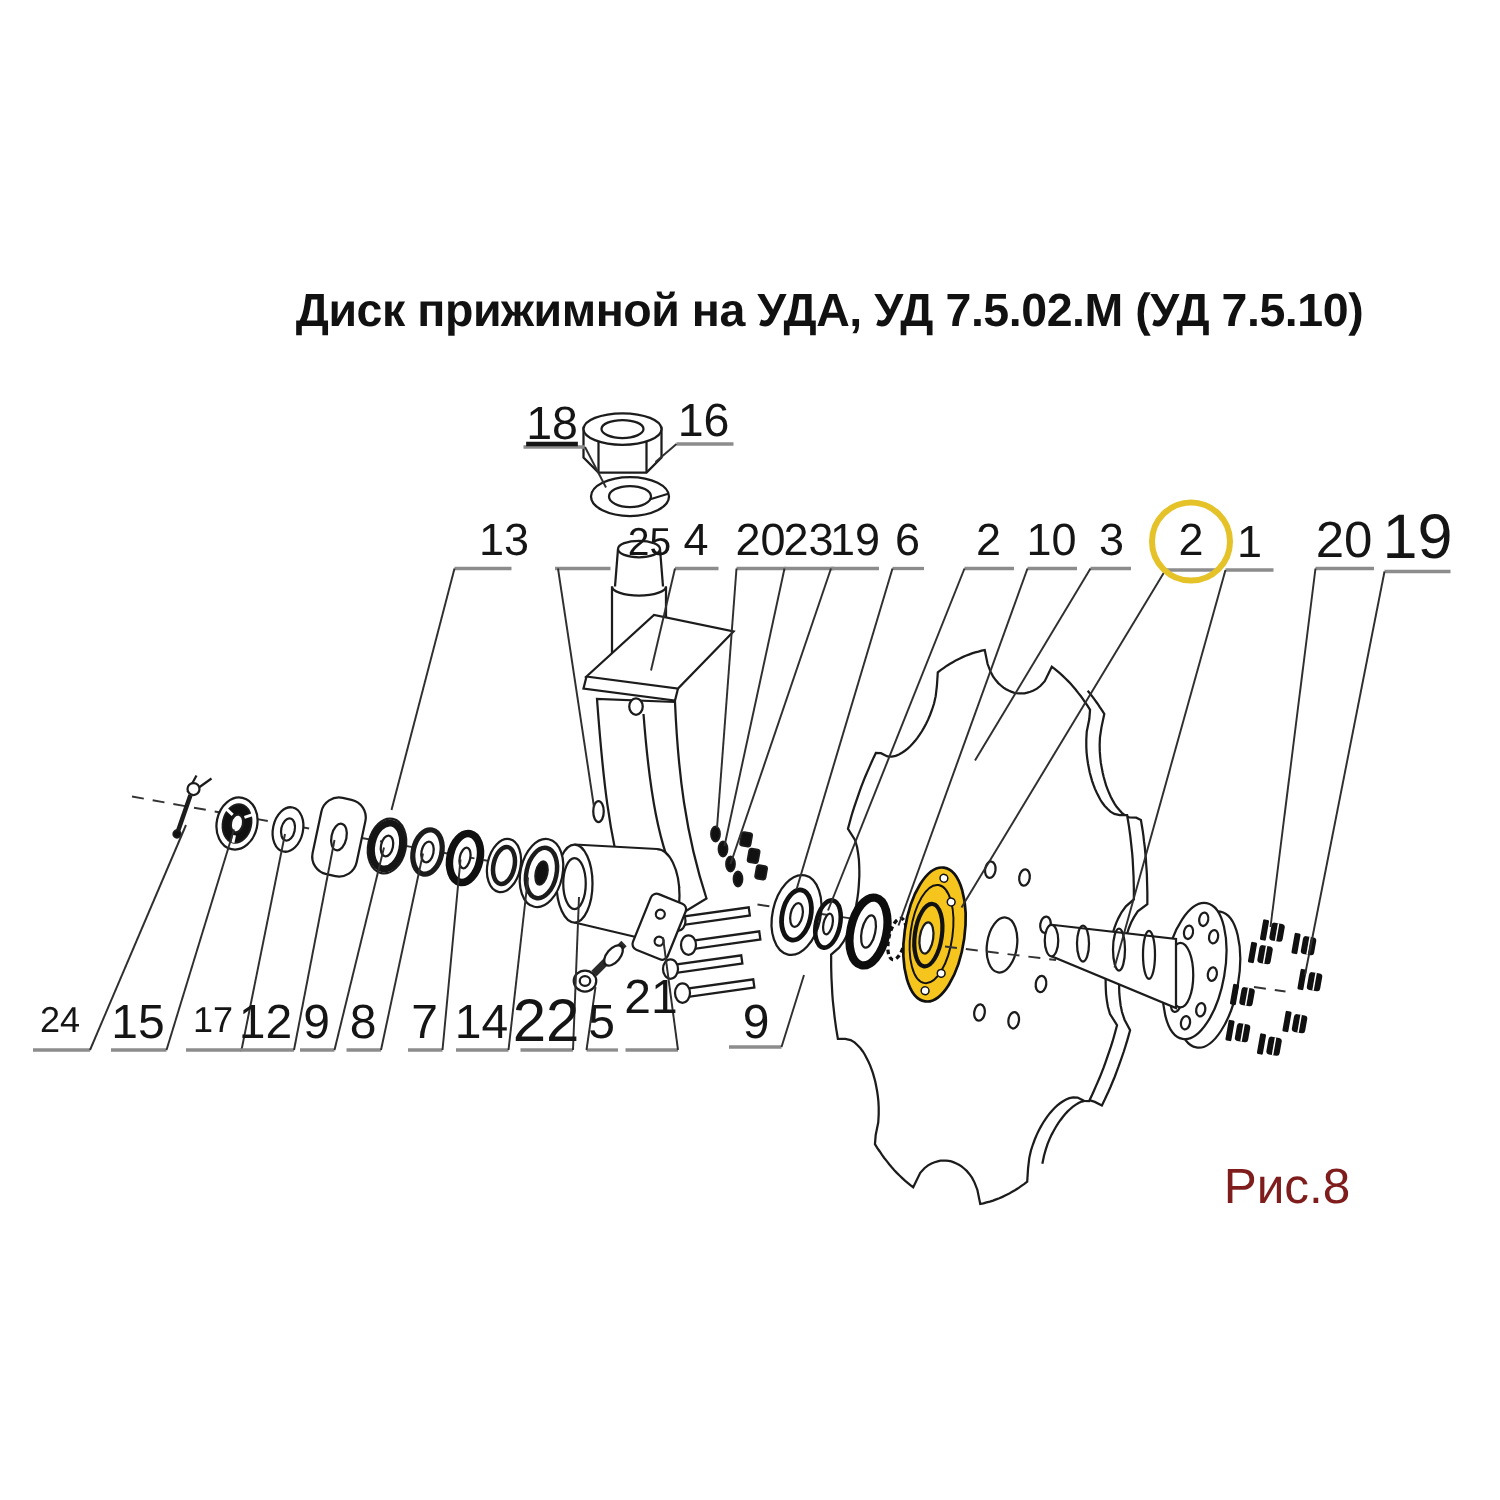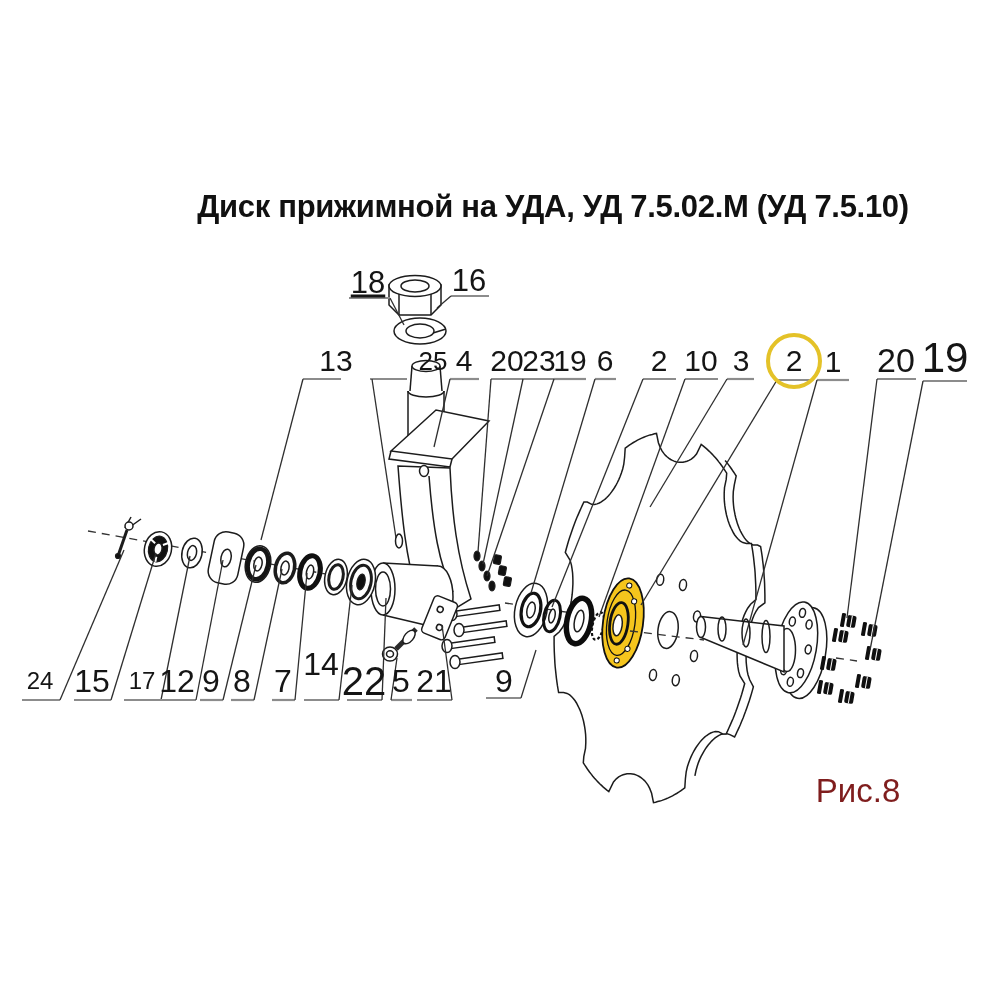--- a/index.html
+++ b/index.html
@@ -339,20 +339,20 @@
       <div class="callout" style="left: 833px; top: 362px; font-size: 30px;">1</div>
       <div class="callout" style="left: 896px; top: 360px; font-size: 34px;">20</div>
       <div class="callout" style="left: 945px; top: 358px; font-size: 42px;">19</div>
       <div class="callout" style="left: 40px; top: 681px; font-size: 24px;">24</div>
       <div class="callout" style="left: 92px; top: 681px; font-size: 32px;">15</div>
       <div class="callout" style="left: 142px; top: 681px; font-size: 24px;">17</div>
       <div class="callout" style="left: 177px; top: 681px; font-size: 32px;">12</div>
       <div class="callout" style="left: 211px; top: 681px; font-size: 32px;">9</div>
       <div class="callout" style="left: 242px; top: 681px; font-size: 32px;">8</div>
       <div class="callout" style="left: 283px; top: 681px; font-size: 32px;">7</div>
-      <div class="callout" style="left: 321px; top: 664px; font-size: 32px;">14</div>
+      <div class="callout" style="left: 321px; top: 681px; font-size: 32px;">14</div>
       <div class="callout" style="left: 364px; top: 681px; font-size: 40px;">22</div>
       <div class="callout" style="left: 401px; top: 681px; font-size: 32px;">5</div>
-      <div class="callout" style="left: 434px; top: 681px; font-size: 32px;">21</div>
+      <div class="callout" style="left: 434px; top: 664px; font-size: 32px;">21</div>
       <div class="callout" style="left: 504px; top: 681px; font-size: 32px;">9</div>
     </div>
 
 </div>
 
 </body></html>

